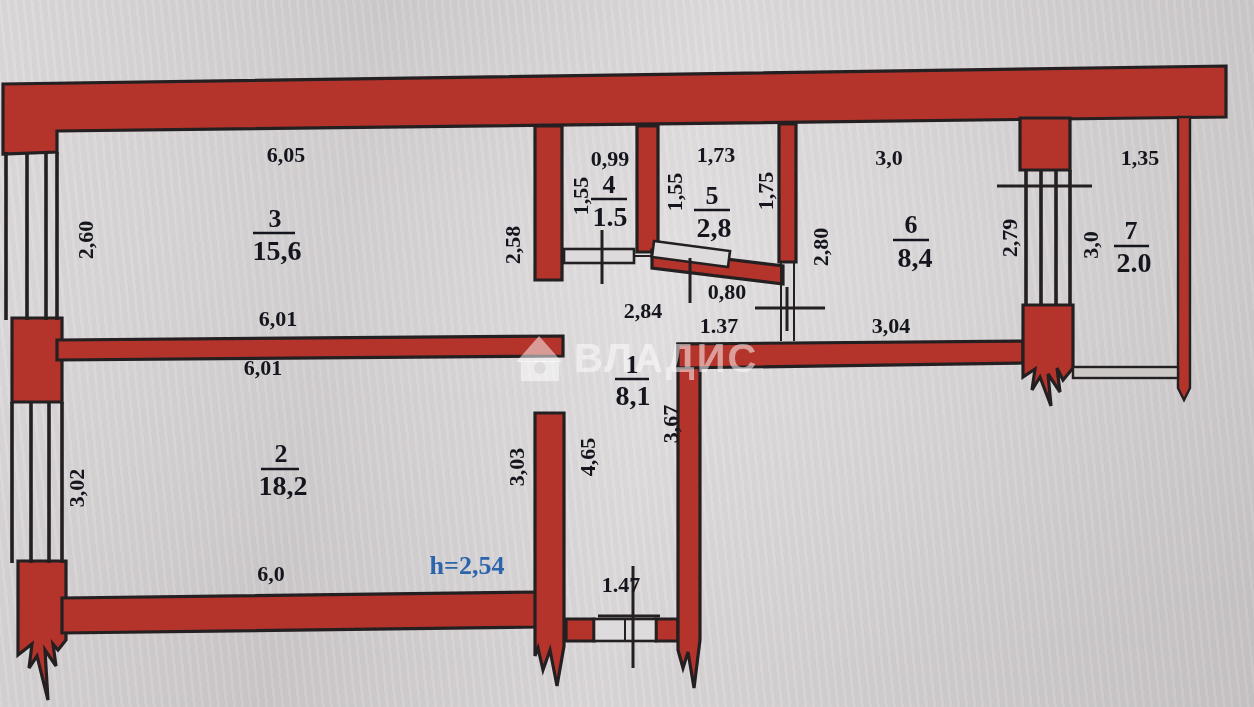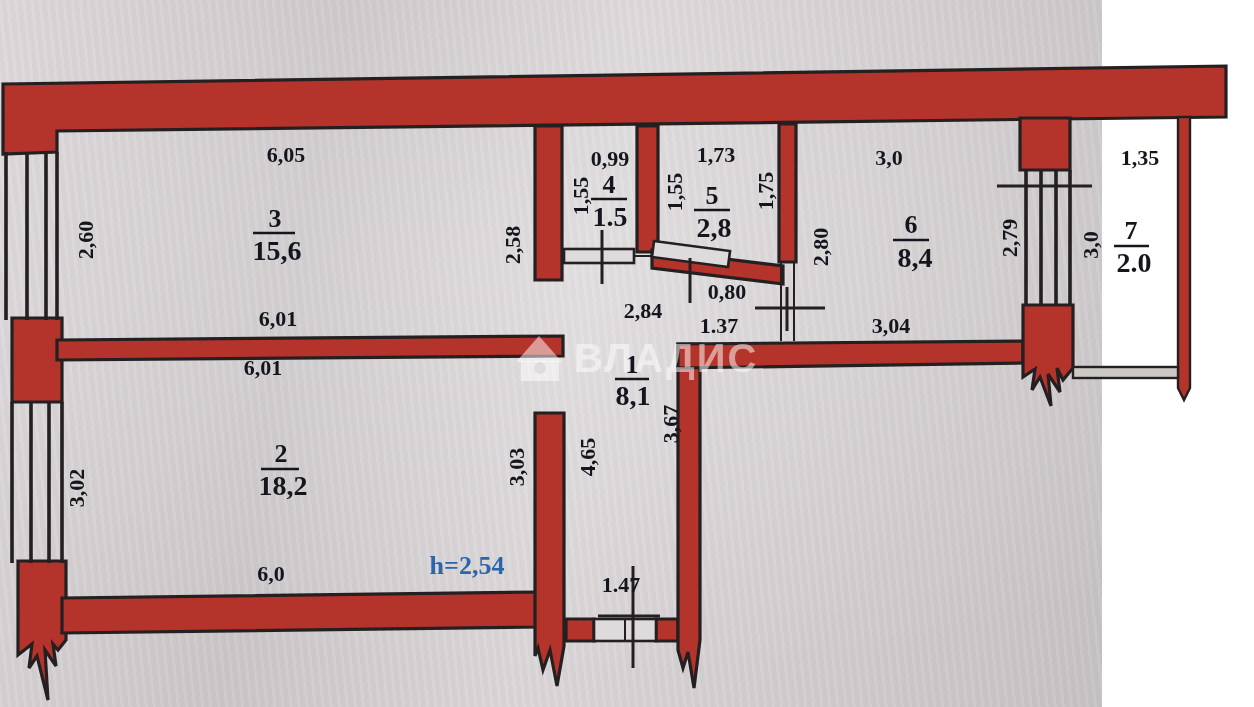--- a/index.html
+++ b/index.html
@@ -1,21 +1,21 @@
 <!DOCTYPE html>
 <html><head>
 <meta charset="utf-8">
 <style>
   html,body{margin:0;padding:0;}
   body{
     width:1254px;height:707px;overflow:hidden;
     font-family:"Liberation Serif",serif;
   }
   .plan{
-    position:relative;width:1102px;height:707px;
+    position:relative;width:1254px;height:707px;
     background-color:#d7d3d5;
     background-image:
       radial-gradient(130% 95% at 52% 38%, rgba(255,255,255,0.22), rgba(0,0,0,0) 62%),
       linear-gradient(100deg, rgba(255,255,255,0.12), rgba(0,0,0,0.05) 28%, rgba(255,255,255,0.10) 52%, rgba(0,0,0,0.07) 100%),
       repeating-linear-gradient(84deg, rgba(255,255,255,0.05) 0 3px, rgba(0,0,0,0.025) 3px 8px);
   }
   svg{position:absolute;left:0;top:0;}
   .wall{fill:#b4342c;stroke:#241f21;stroke-width:3.2;}
   .thinwall{fill:#b4342c;stroke:#241f21;stroke-width:2.4;}
   .white{fill:#dedbdd;stroke:#241f21;stroke-width:2.6;}

